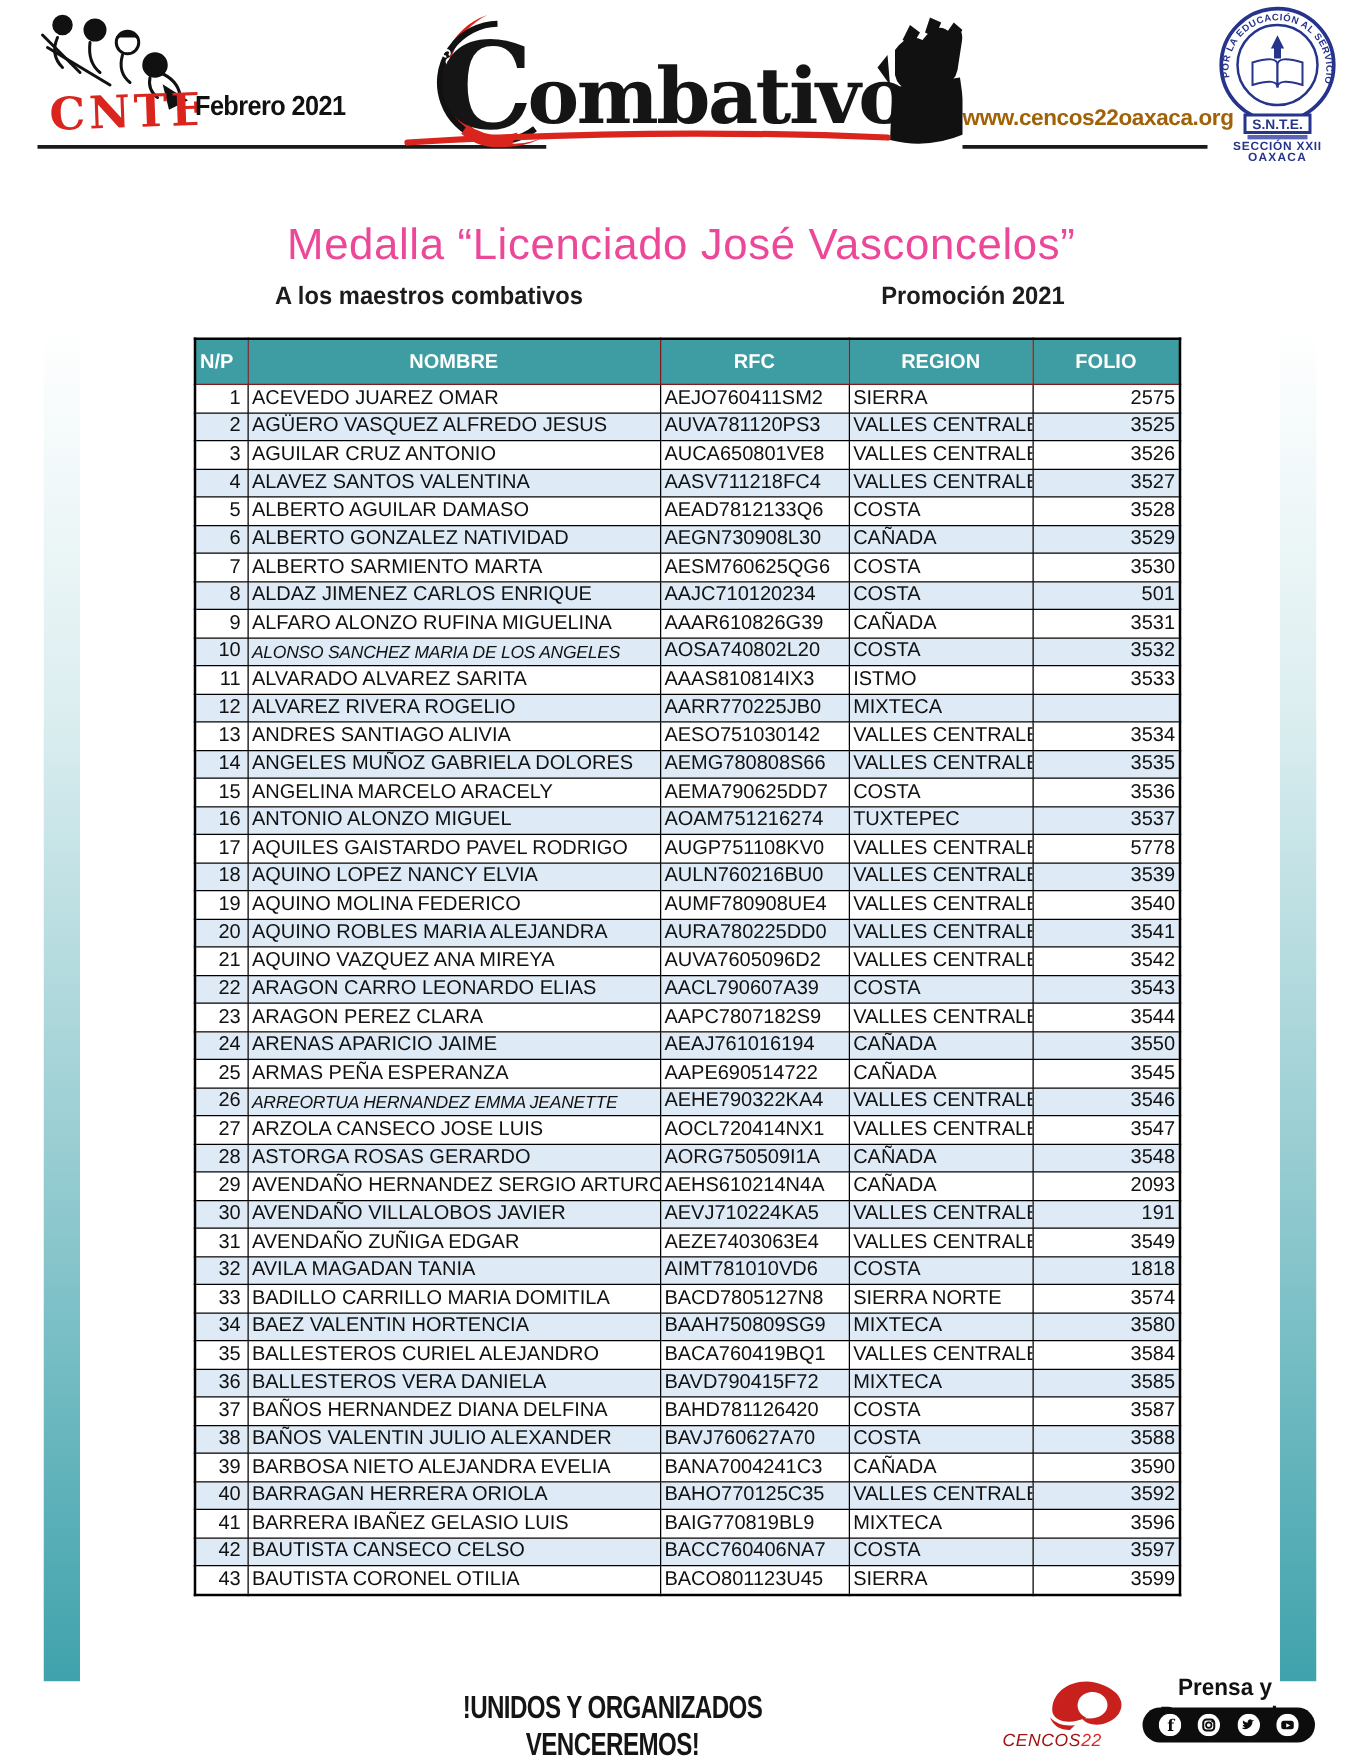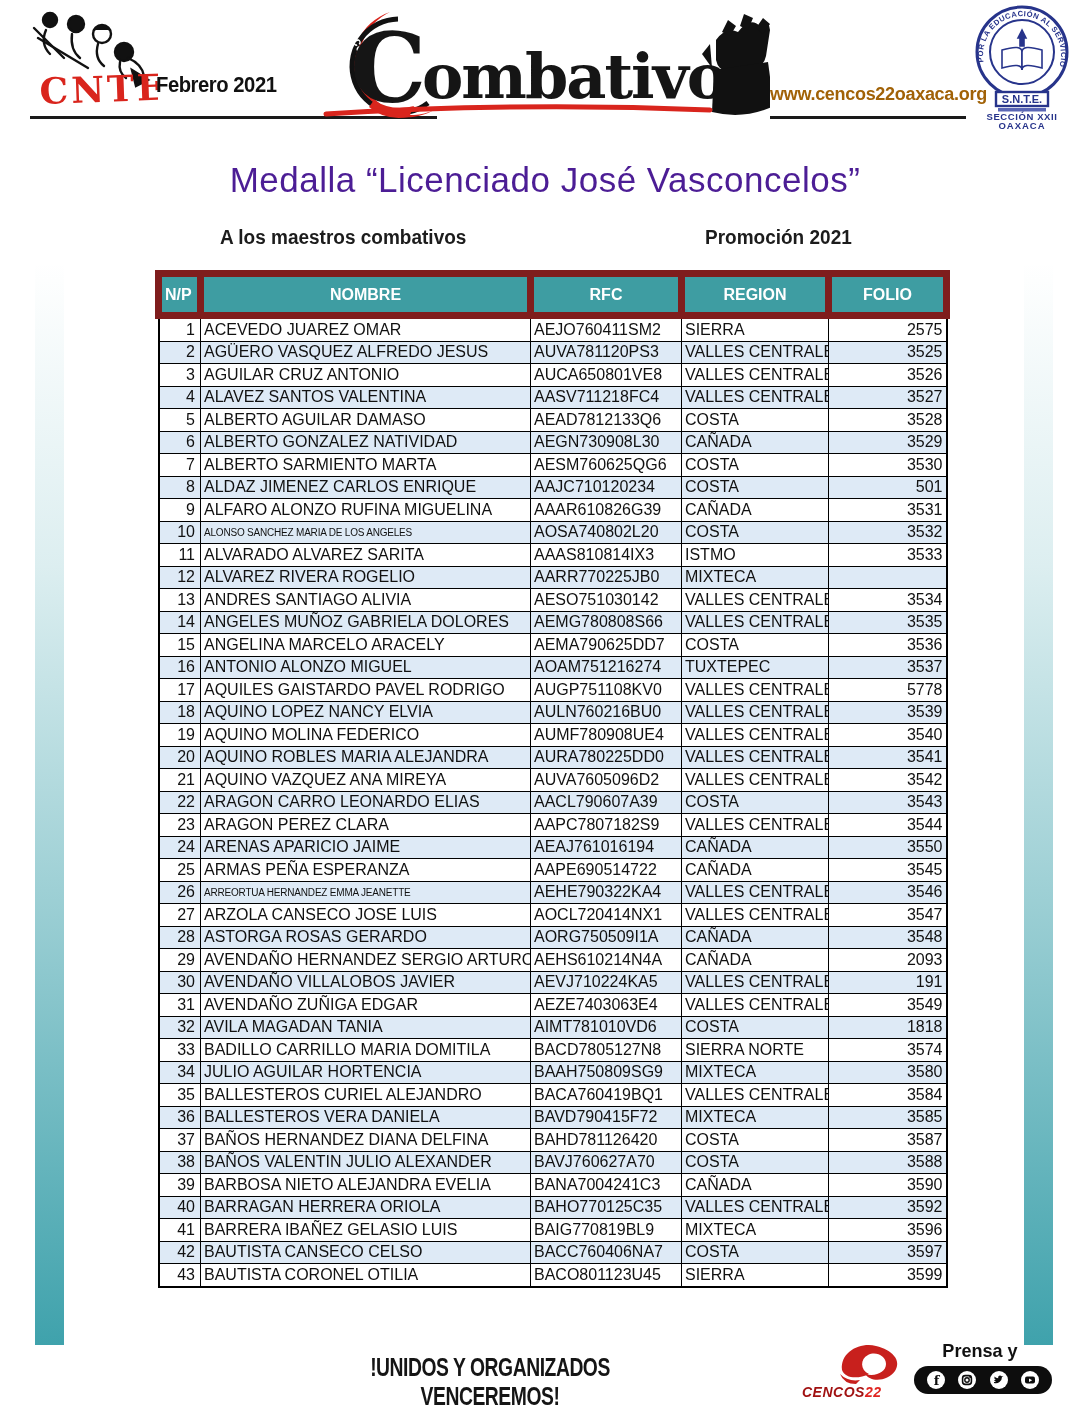--- a/index.html
+++ b/index.html
@@ -11,55 +11,55 @@
   .febrero{position:absolute;left:156px;top:72px;font-size:22px;font-weight:bold;color:#111;
            transform:scaleX(.92);transform-origin:left;letter-spacing:-.5px;}
   .rule-left{position:absolute;left:30px;top:116px;width:407px;height:3px;background:#1a1a1a;}
   .rule-right{position:absolute;left:770px;top:116px;width:196px;height:3px;background:#1a1a1a;}
   .masthead{position:absolute;left:318px;top:10px;width:452px;height:112px;}
   .website{position:absolute;left:770px;top:84px;font-size:18px;font-weight:bold;color:#a16207;
            letter-spacing:-.3px;}
   .snte-seal{position:absolute;left:970px;top:4px;}
 
   
-  .doc-title{position:absolute;left:150px;top:160px;width:790px;text-align:center;
-             font-size:35px;color:#4c1d95;letter-spacing:.5px;}
+  .doc-title{position:absolute;left:150px;top:176px;width:790px;text-align:center;
+             font-size:35px;color:#ec4899;letter-spacing:.5px;}
   .sub-left{position:absolute;left:220px;top:226px;font-size:20px;font-weight:bold;color:#1c1c1c;
             transform:scaleX(.95);transform-origin:left;}
   .sub-right{position:absolute;left:705px;top:226px;font-size:20px;font-weight:bold;color:#1c1c1c;
              transform:scaleX(.95);transform-origin:left;}
 
   
   .side-bar{position:absolute;top:262px;width:29px;height:1083px;
             background:linear-gradient(180deg,rgba(63,162,172,0) 0%,rgba(63,162,172,.18) 28%,
                        rgba(63,162,172,.55) 62%,#3FA2AC 100%);}
   .side-bar.left{left:35px;}
   .side-bar.right{left:1024px;}
 
   
   .roster{position:absolute;left:155px;top:270px;}
   table{border-collapse:collapse;table-layout:fixed;width:788px;border:2px solid #000;}
   col.c-np{width:42px;}col.c-nombre{width:330px;}col.c-rfc{width:151px;}
   col.c-region{width:147px;}col.c-folio{width:118px;}
   th{background:#3E9DA2;color:#fff;font-size:16px;font-weight:bold;height:33px;
-     border:7px solid #7f1d1d;text-align:center;}
+     border:1px solid #7f1d1d;text-align:center;}
   th:first-child{text-align:left;padding-left:3px;}
   td{border:1px solid #000;font-size:16px;height:21.5px;padding:0 3px;white-space:nowrap;
      overflow:hidden;color:#111;background:#fff;}
   tr:nth-child(even) td{background:#DEEAF6;}
   td:nth-child(1){text-align:right;padding-right:5px;}
   td:nth-child(5){text-align:right;}
-  td.shrink{font-size:10px;letter-spacing:-.2px;}
+  td.shrink{font-size:14px;letter-spacing:-.2px;font-style:italic;}
 
   
   .slogan{position:absolute;left:290px;top:1358px;width:400px;text-align:center;
           font-size:21px;font-weight:800;color:#151515;transform:scale(.92,1.22);
           letter-spacing:-.5px;}
   .cencos-logo{position:absolute;left:838px;top:1340px;}
-  .cencos-word{position:absolute;left:802px;top:1384px;font-size:14px;font-weight:bold;
+  .cencos-word{position:absolute;left:802px;top:1384px;font-size:14px;font-weight:normal;
                font-style:italic;color:#a11212;letter-spacing:.5px;}
   .cencos-word .num{color:#e02420;}
   .prensa{position:absolute;left:900px;top:1340px;width:160px;text-align:center;
           font-size:19px;font-weight:bold;color:#111;transform:scaleX(.95);}
   .social-pill{position:absolute;left:914px;top:1366px;width:138px;height:28px;
                background:#0d0d0d;border-radius:14px;display:flex;align-items:center;
                justify-content:space-around;padding:0 6px;box-sizing:border-box;}
   .social-pill .dot{width:18px;height:18px;}
 </style>
 </head>
@@ -381,21 +381,21 @@
           </tr>
           <tr>
             <td>33</td>
             <td>BADILLO CARRILLO MARIA DOMITILA</td>
             <td>BACD7805127N8</td>
             <td>SIERRA NORTE</td>
             <td>3574</td>
           </tr>
           <tr>
             <td>34</td>
-            <td>JULIO AGUILAR HORTENCIA</td>
+            <td>BAEZ VALENTIN HORTENCIA</td>
             <td>BAAH750809SG9</td>
             <td>MIXTECA</td>
             <td>3580</td>
           </tr>
           <tr>
             <td>35</td>
             <td>BALLESTEROS CURIEL ALEJANDRO</td>
             <td>BACA760419BQ1</td>
             <td>VALLES CENTRALES</td>
             <td>3584</td>

